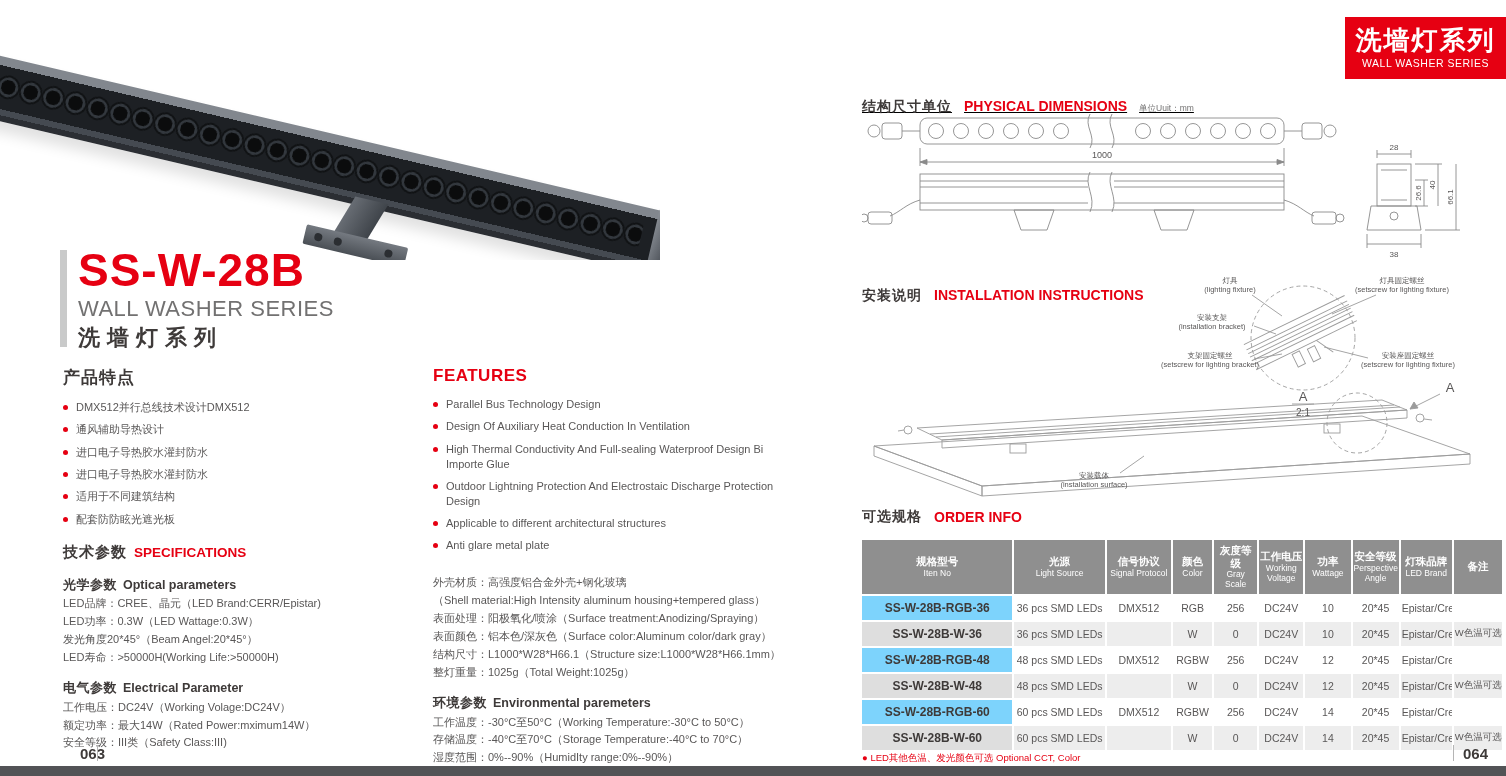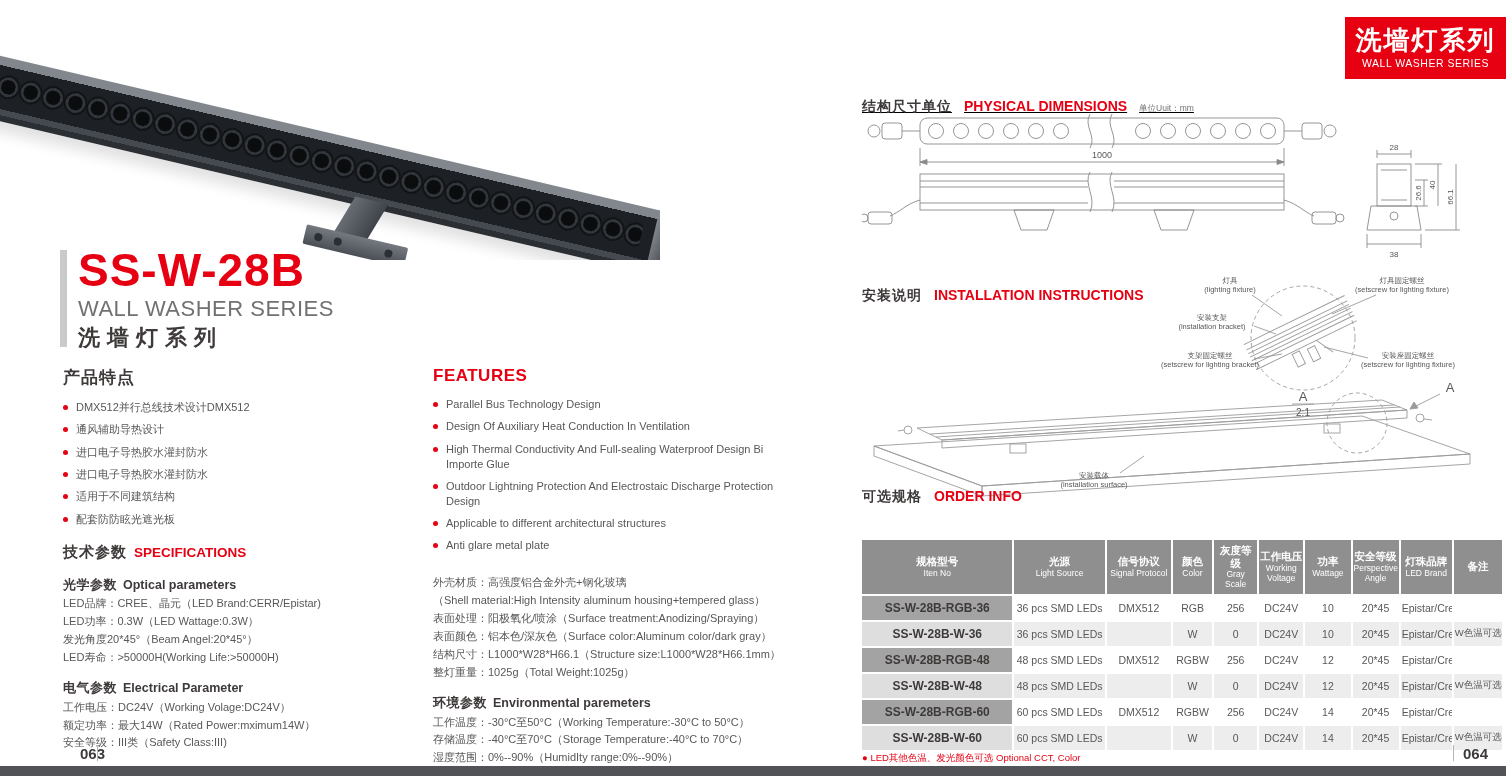--- a/index.html
+++ b/index.html
@@ -73,21 +73,21 @@
                   border-right:2px solid #fff; border-bottom:2px solid #fff; vertical-align:middle;}
   .order-table th:last-child{border-right:none;}
   .order-table th .zh{display:block; font-size:10.5px; font-weight:bold;}
   .order-table th .en{display:block; font-size:8.5px;}
   .order-table td{text-align:center; font-size:10.5px; color:var(--body); padding:5px 1px;
                   border-right:2px solid #fff; border-bottom:2px solid #fff; overflow:hidden; white-space:nowrap;}
   .order-table td:last-child{border-right:none; font-size:9.5px;}
   .order-table tr.odd td{background:#fff;}
   .order-table tr.even td{background:#ededed;}
   .order-table td.item{font-weight:bold; font-size:12px; color:var(--dark);}
-  .order-table tr.odd td.item{background:#a3a3a3;}
+  .order-table tr.odd td.item{background:#7dd3fc;}
   .order-table tr.even td.item{background:#dedede;}
   .order-note{margin-top:0; font-size:9.5px; color:var(--accent);}
 
   
   .pageno{position:absolute; top:745px; font-size:15px; font-weight:bold; color:var(--dark);}
   .pageno.left{left:80px;}
   .pageno.right{right:18px;}
   .pagediv{position:absolute; top:745px; width:1px; height:16px; background:#b5b5b5;}
   .pagediv.left{left:97px;}
   .pagediv.right{right:52px;}
@@ -328,21 +328,21 @@
       <text x="546" y="90" text-anchor="middle">安装座固定螺丝</text>
       <text x="546" y="99" text-anchor="middle">(setscrew for lighting fixture)</text>
       <text x="232" y="210" text-anchor="middle">安装载体</text>
       <text x="232" y="219" text-anchor="middle">(installation surface)</text>
     </g>
     <text x="441" y="133" font-size="13" text-anchor="middle" fill="#595757">A</text>
     <text x="441" y="148" font-size="10" text-anchor="middle" fill="#595757">2:1</text>
     <text x="588" y="124" font-size="13" text-anchor="middle" fill="#595757">A</text>
   </svg>
 
-  <div class="rhead" style="top:488px;">
+  <div class="rhead" style="top:508px;align-items:center;">
     <span class="zh">可选规格</span>
     <span class="en">ORDER INFO</span>
   </div>
 
   <div class="order">
     <table class="order-table">
       <colgroup>
         <col style="width:152px">
           <col style="width:92px">
           <col style="width:66px">

